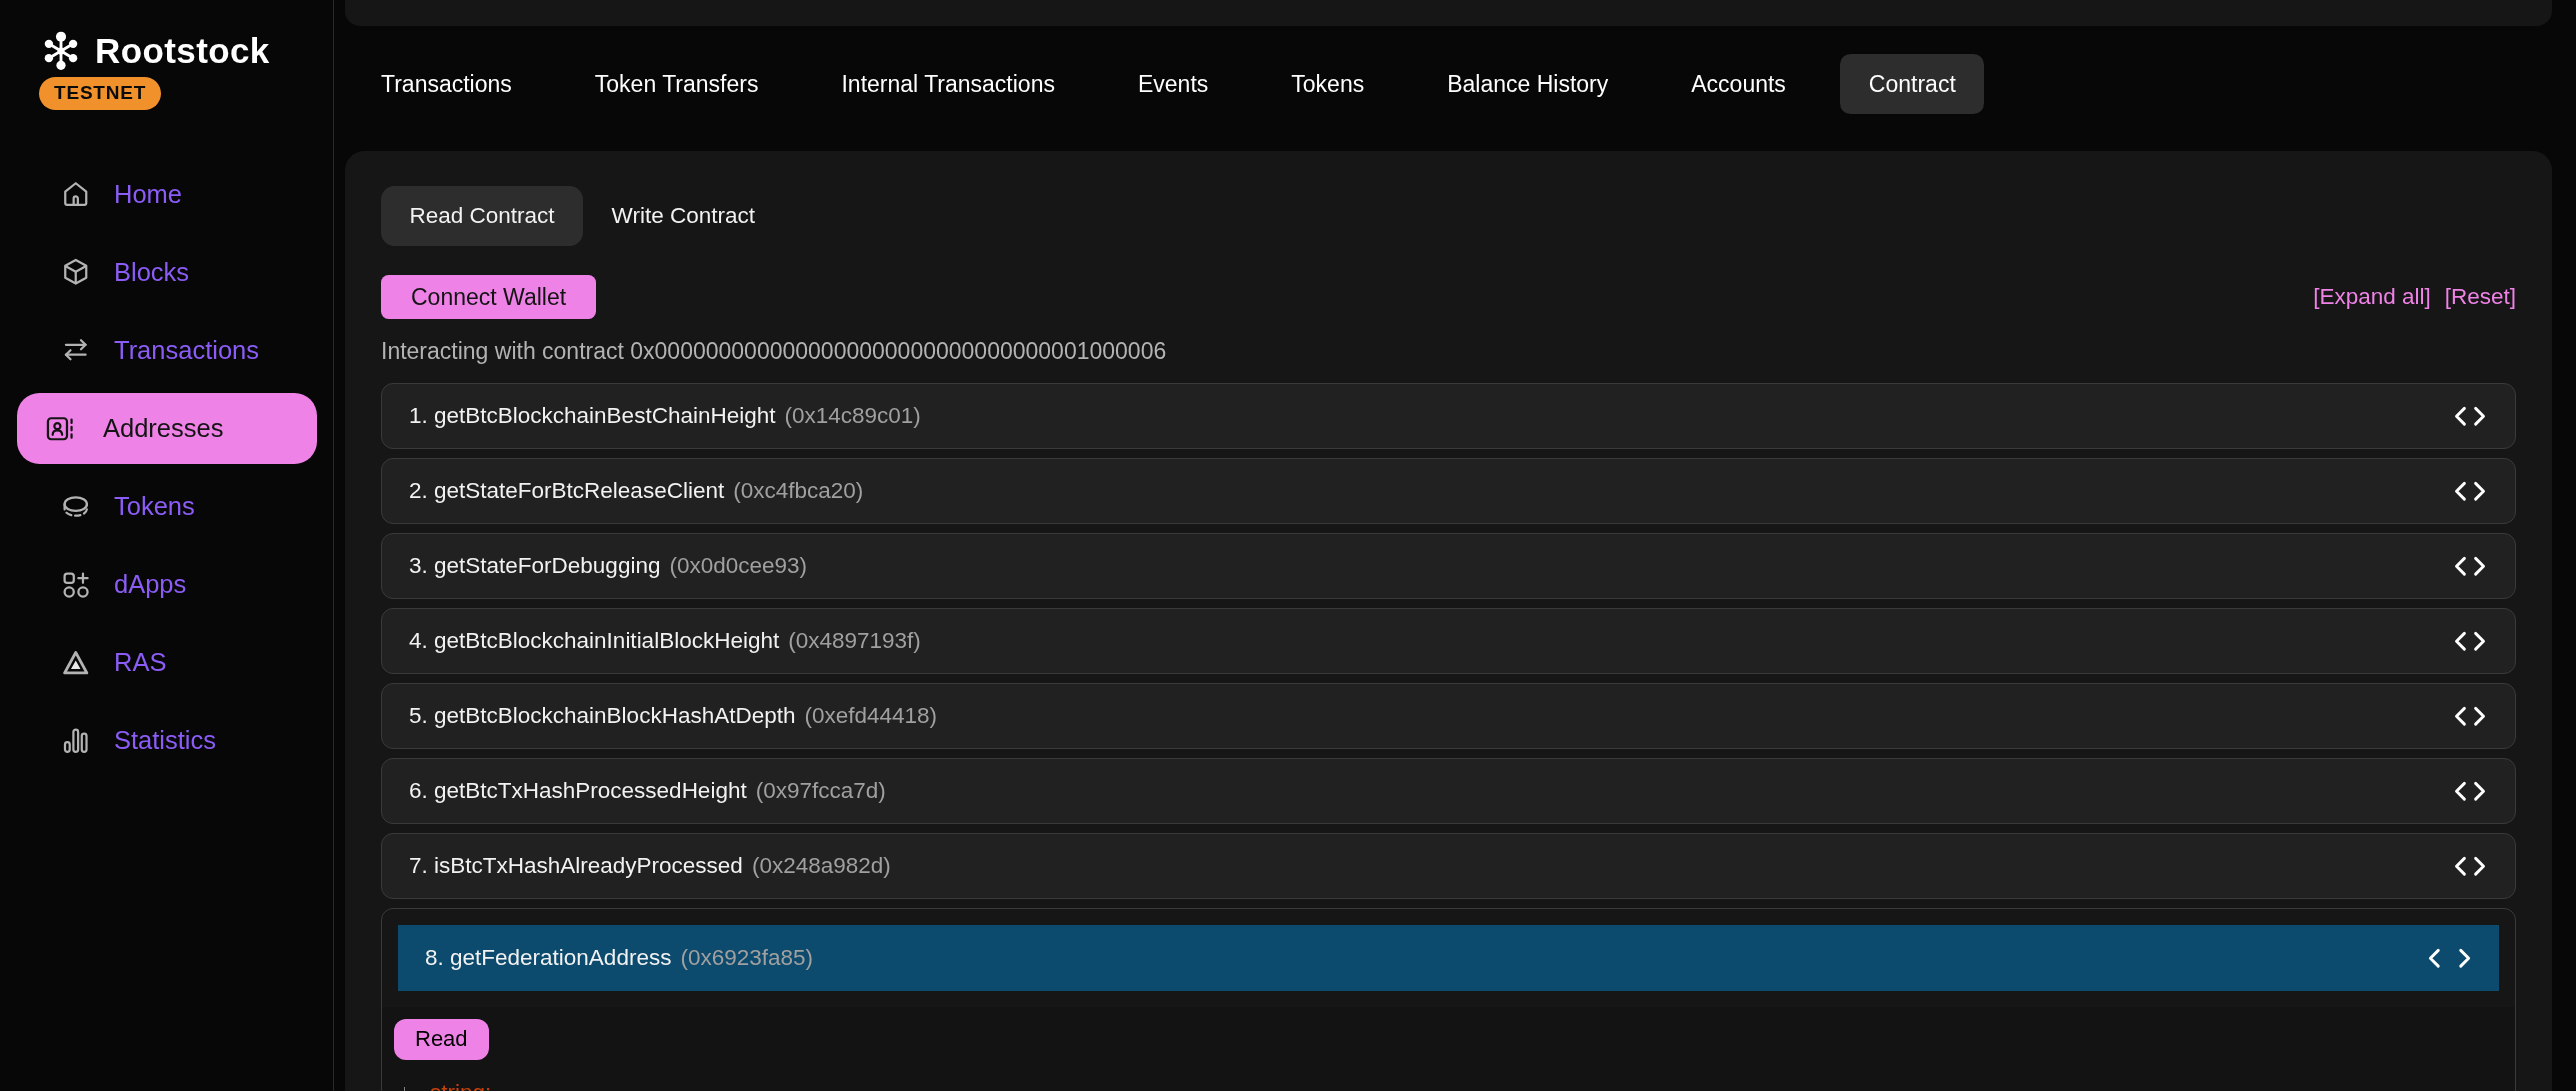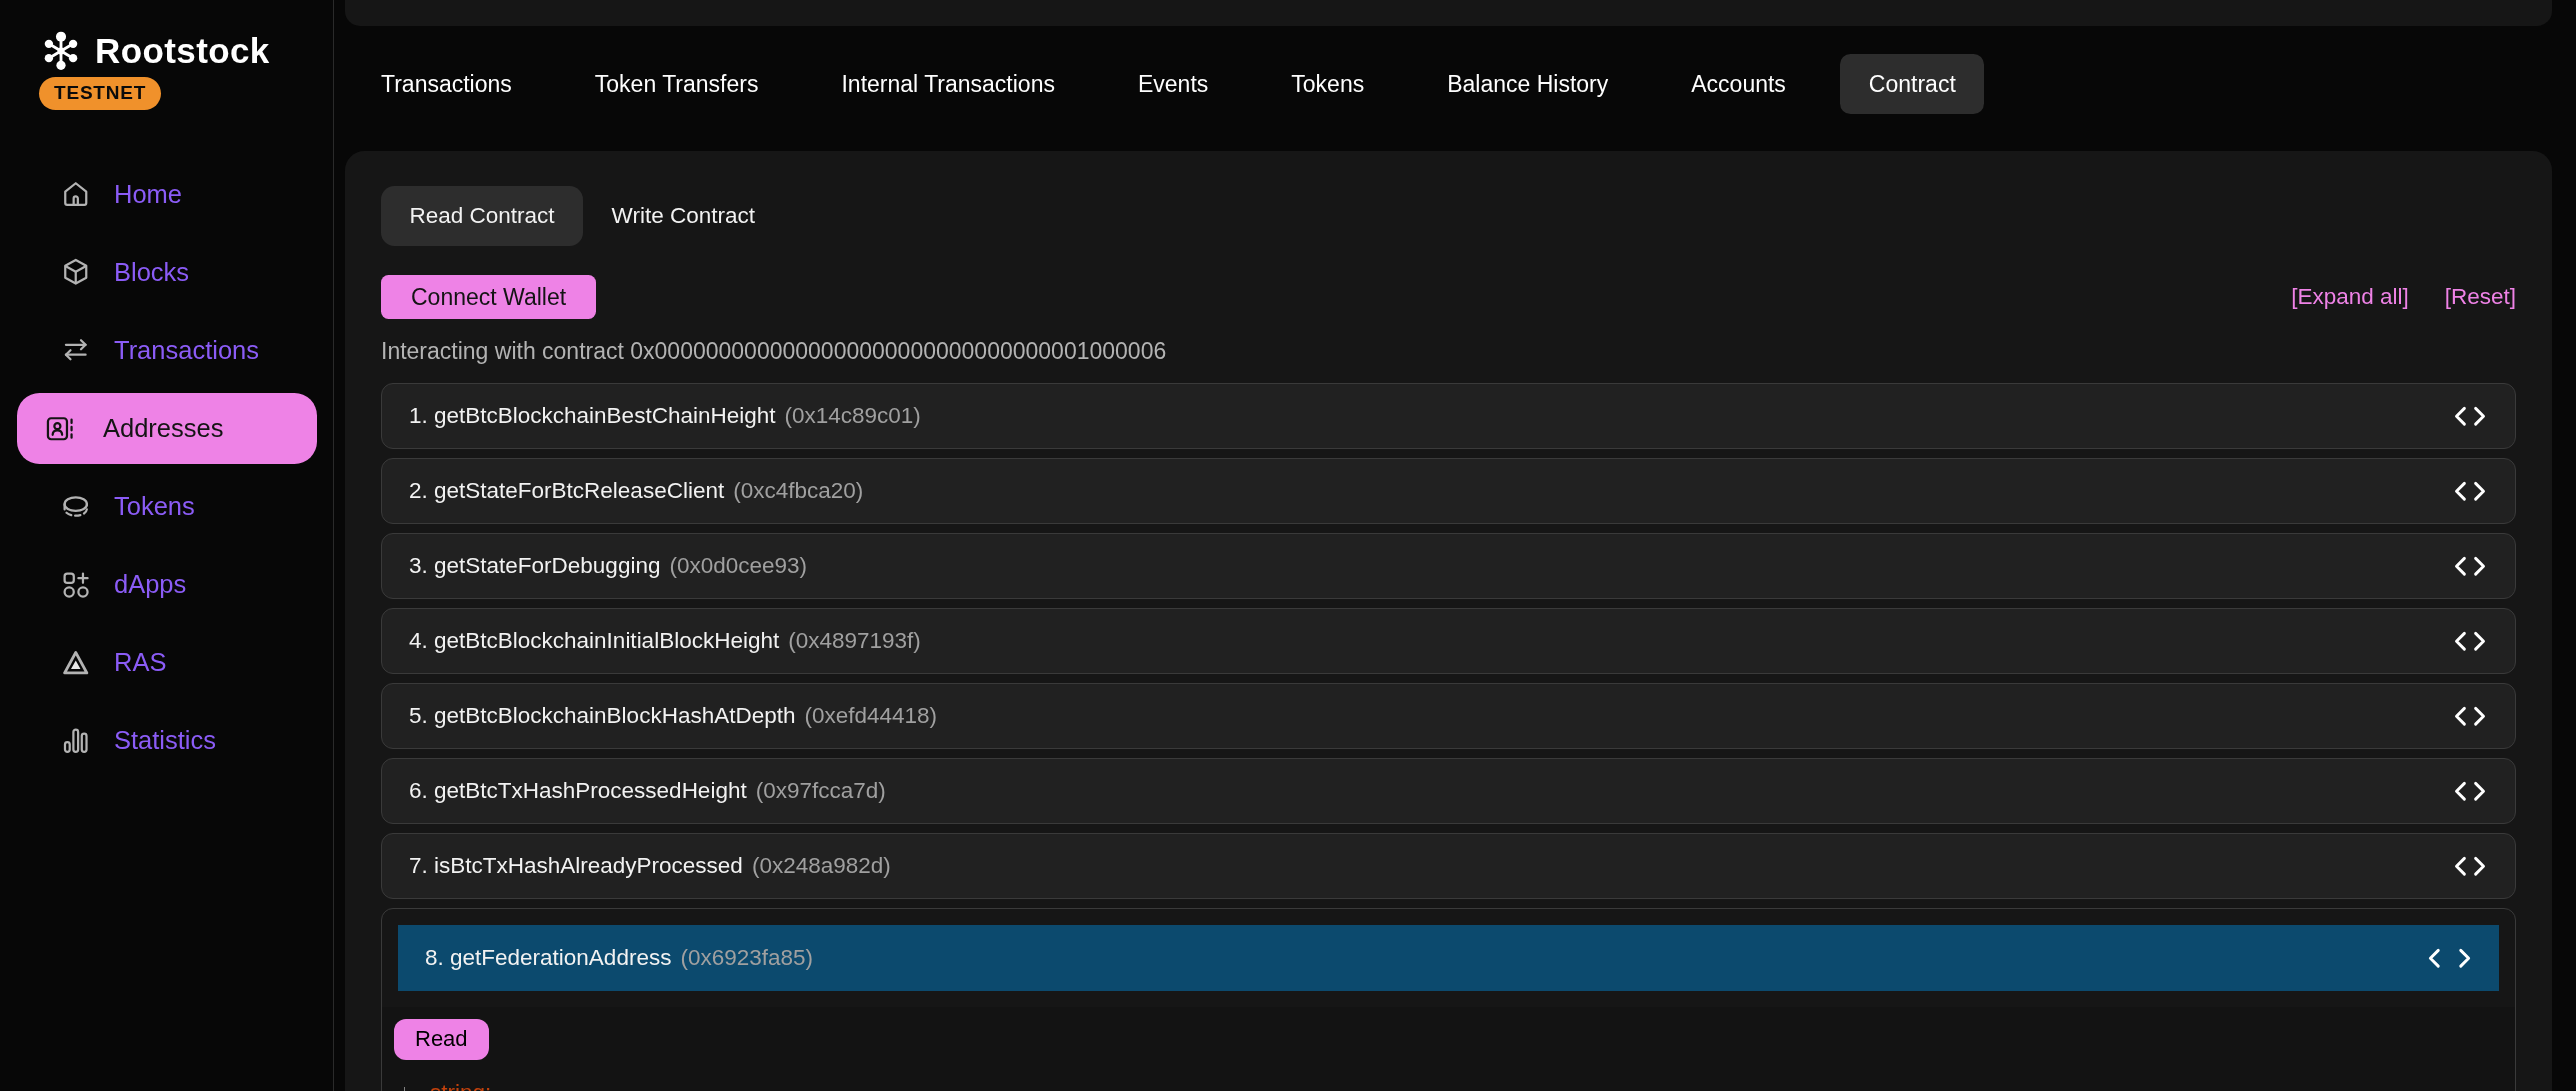--- a/index.html
+++ b/index.html
@@ -40,21 +40,21 @@
   .rw-tabs { position:absolute; left:36px; top:35px; display:flex; align-items:center; gap:28.5px; }
   .rw-tab { color:#f2f2f2; font-size:22.5px; font-weight:500; height:60px;
             display:flex; align-items:center; cursor:pointer; }
   .rw-tab.active { background:#2d2d2d; border-radius:13.5px; padding:0 28.5px; }
 
   .action-row { position:absolute; left:36px; right:36px; top:124px; height:44px;
                 display:flex; align-items:center; justify-content:space-between; }
   .connect-btn { background:#ee82e6; color:#141414; border:none; height:44px;
                  padding:0 30px; border-radius:7.5px; font-size:23px; font-weight:500;
                  font-family:"Liberation Sans", sans-serif; cursor:pointer; }
-  .links { display:flex; gap:36px; }
+  .links { display:flex; gap:14px; }
   .link { color:#ee82e6; font-size:22.5px; cursor:pointer; }
 
   .interacting { position:absolute; left:36px; top:187px; color:#b3b3b3; font-size:23px;text-align:right; }
 
   .fn-list { position:absolute; left:36px; right:36px; top:232px; }
   .fn-row { height:66px; background:#212121; border:1.5px solid #3a3a3a; border-radius:12px;
             margin-bottom:9px; display:flex; align-items:center; padding:0 27px;
             font-size:22.5px; cursor:pointer; }
   .fn-name { color:#f2f2f2; }
   .fn-hash { color:#a0a0a0; margin-left:9px; }

